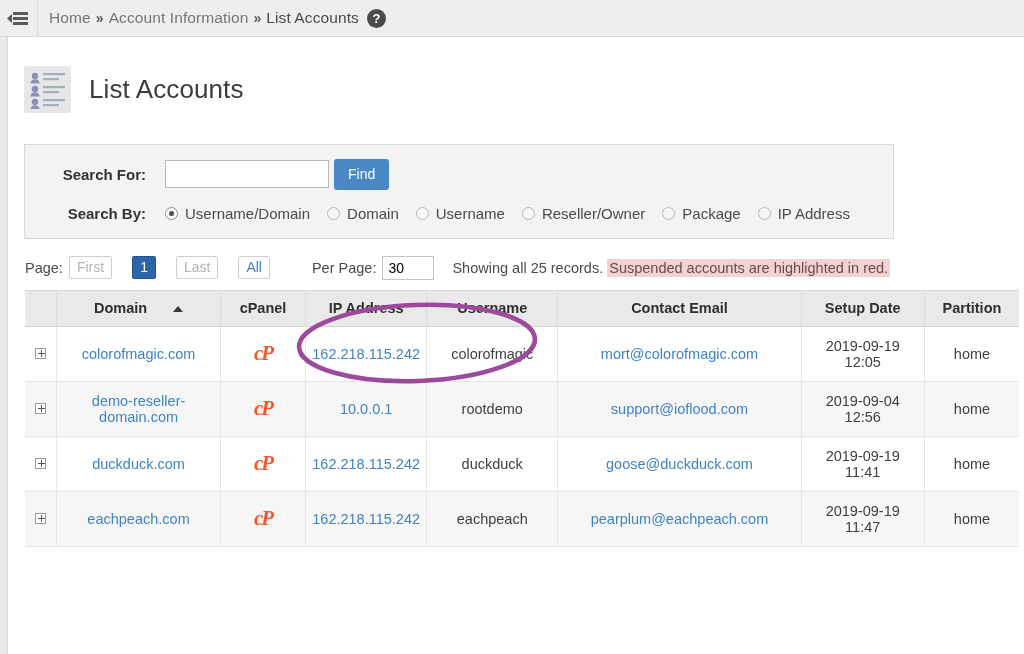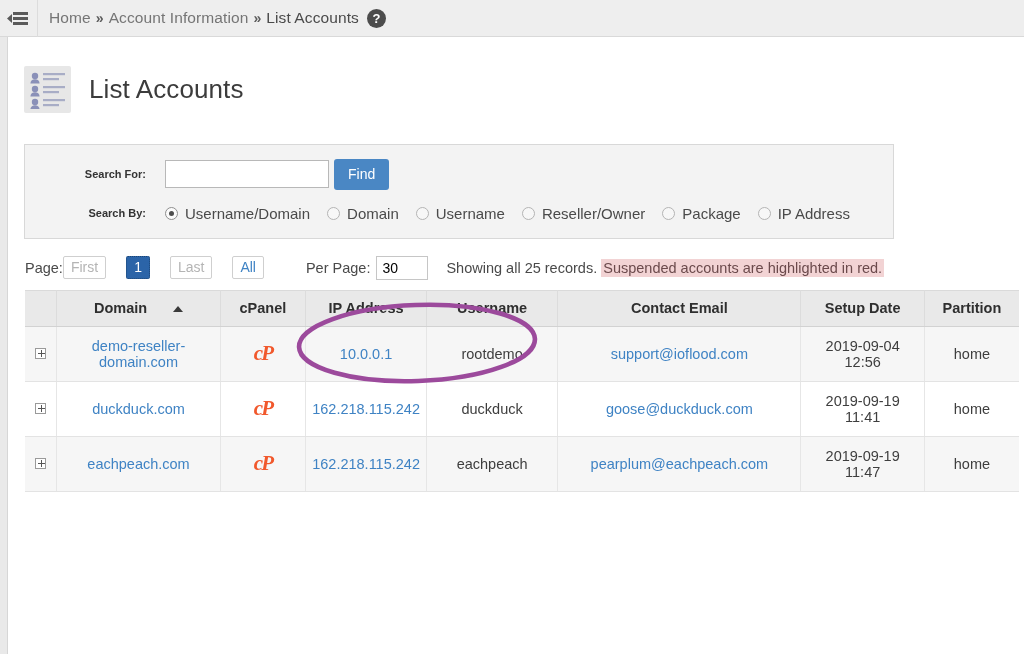--- a/index.html
+++ b/index.html
@@ -113,21 +113,21 @@
     background: #f3f3f3;
     border: 1px solid #d8d8d8;
     padding: 14px 0 16px 0;
   }
   .srow { display: flex; align-items: center; }
   .srow + .srow { margin-top: 15px; }
   .slabel {
     width: 140px;
     text-align: right;
     padding-right: 19px;
-    font-size: 11px;
+    font-size: 15px;
     font-weight: bold;
     color: #333333;
   }
   #search-input {
     width: 164px; height: 28px;
     border: 1px solid #b8b8b8;
     background: #fff;
     font-size: 14px;
     padding: 2px 5px;
     font-family: "Liberation Sans", sans-serif;
@@ -171,21 +171,21 @@
   .radio-label { font-size: 15px; color: #4a4a4a; }
 
   
   #pager {
     display: flex;
     align-items: center;
     margin: 17px 0 0 16px;
     font-size: 14.5px;
     color: #4a4a4a;
   }
-  #pager .lbl { }
+  #pager .lbl { margin-right: 6px; }
   .pg-btn {
     border: 1px solid #cfcfcf;
     background: #fff;
     color: #b4b4b4;
     font-size: 14px;
     padding: 2px 7px 3px;
     margin-right: 20px;
     border-radius: 2px;
     cursor: pointer;
     font-family: "Liberation Sans", sans-serif;
@@ -414,20 +414,30 @@
         <th class="c-dom"><span>Domain</span><span class="sort-caret"></span></th>
         <th class="c-cp">cPanel</th>
         <th class="c-ip">IP Address</th>
         <th class="c-user">Username</th>
         <th class="c-email">Contact Email</th>
         <th class="c-date">Setup Date</th>
         <th class="c-part">Partition</th>
       </tr>
     </thead>
     <tbody id="tbody">
+        <tr>
+          <td class="c-exp"><span class="expander"></span></td>
+          <td class="c-dom"><a class="lnk">colorofmagic.com</a></td>
+          <td class="c-cp"><span class="cp-logo">cP</span></td>
+          <td class="c-ip"><a class="lnk">162.218.115.242</a></td>
+          <td class="c-user">colorofmagic</td>
+          <td class="c-email"><a class="lnk">mort@colorofmagic.com</a></td>
+          <td class="c-date">2019-09-19 12:05</td>
+          <td class="c-part">home</td>
+        </tr>
         <tr class="alt">
           <td class="c-exp"><span class="expander"></span></td>
           <td class="c-dom"><a class="lnk">demo-reseller-domain.com</a></td>
           <td class="c-cp"><span class="cp-logo">cP</span></td>
           <td class="c-ip"><a class="lnk">10.0.0.1</a></td>
           <td class="c-user">rootdemo</td>
           <td class="c-email"><a class="lnk">support@ioflood.com</a></td>
           <td class="c-date">2019-09-04 12:56</td>
           <td class="c-part">home</td>
         </tr>

